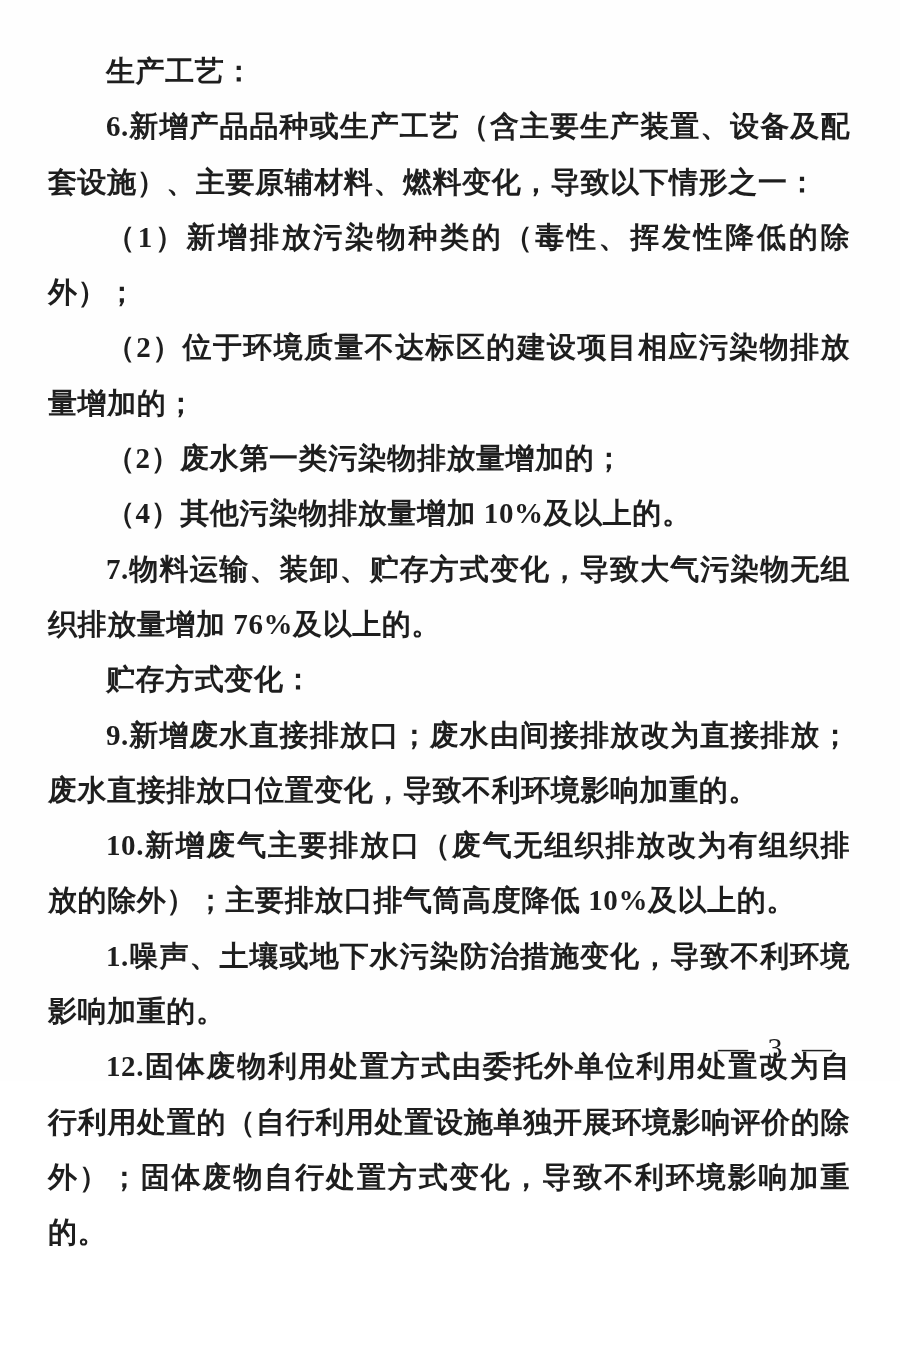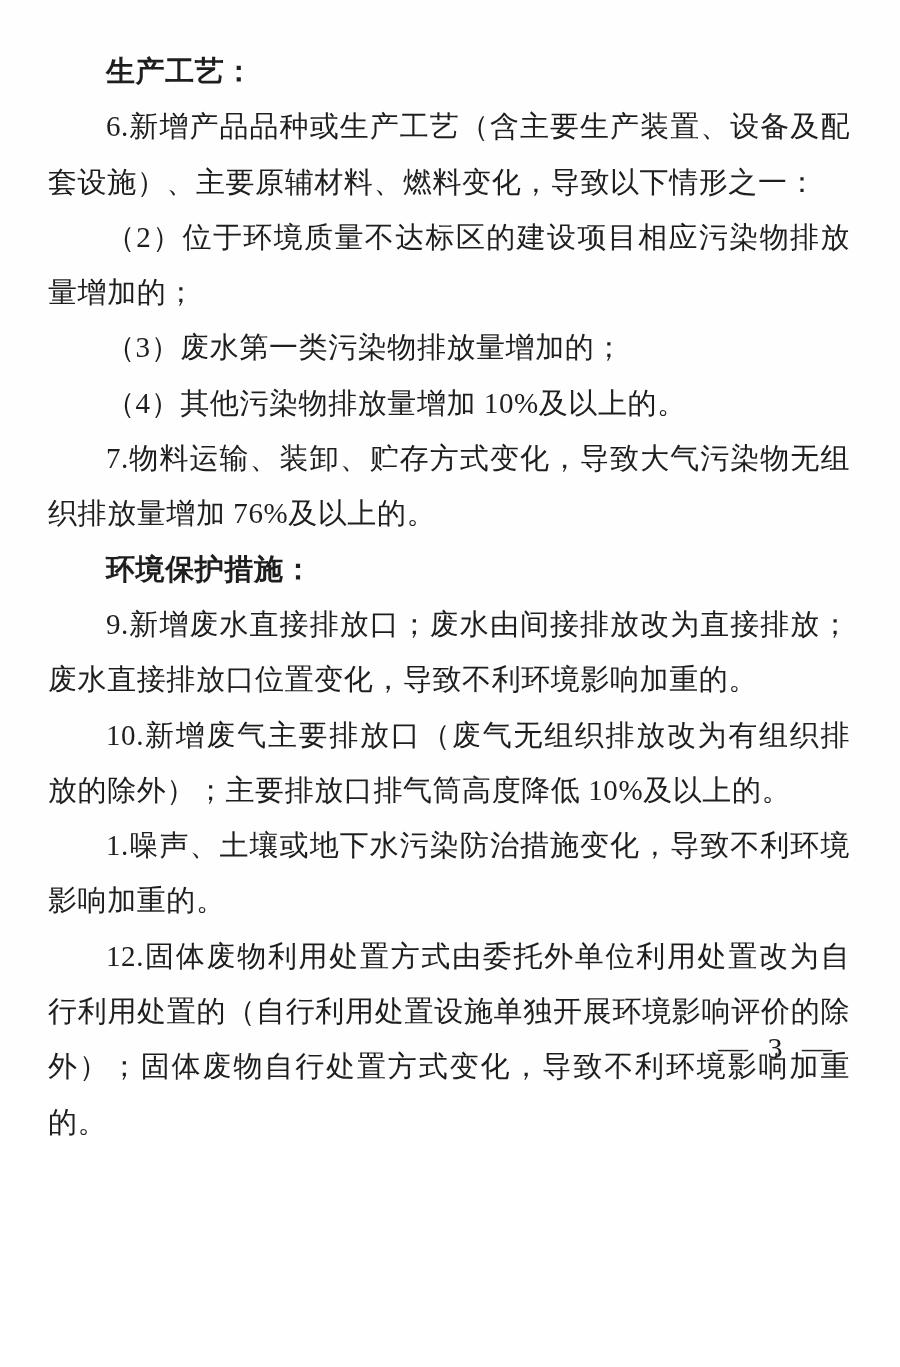--- a/index.html
+++ b/index.html
@@ -26,21 +26,21 @@
   }
   .para {
     margin: 0;
     font-size: 29px;
     line-height: 55.3px;
     text-align: justify;
     text-justify: inter-character;
     text-align-last: left;
     text-indent: 2em;
     letter-spacing: 0.02em;
-    font-weight: 400;
+    font-weight: 700;
     word-break: break-all;
   }
   .para.heading {
     font-weight: 700;
   }
   .page-number {
     position: absolute;
     right: 62px;
     bottom: 16px;
     font-size: 30px;
@@ -49,24 +49,25 @@
     font-family: "Liberation Serif", "DejaVu Serif", serif;
   }
 </style>
 </head>
 <body>
 
 <div class="page">
   <main class="doc-body">
       <p class="para heading">生产工艺：</p>
       <p class="para body">6.新增产品品种或生产工艺（含主要生产装置、设备及配套设施）、主要原辅材料、燃料变化，导致以下情形之一：</p>
+      <p class="para body">（1）新增排放污染物种类的（毒性、挥发性降低的除外）；</p>
       <p class="para body">（2）位于环境质量不达标区的建设项目相应污染物排放量增加的；</p>
-      <p class="para body">（3）废水第一类污染物排放量增加的；</p>
+      <p class="para body">（2）废水第一类污染物排放量增加的；</p>
       <p class="para body">（4）其他污染物排放量增加 10%及以上的。</p>
       <p class="para body">7.物料运输、装卸、贮存方式变化，导致大气污染物无组织排放量增加 76%及以上的。</p>
-      <p class="para heading">环境保护措施：</p>
+      <p class="para heading">贮存方式变化：</p>
       <p class="para body">9.新增废水直接排放口；废水由间接排放改为直接排放；废水直接排放口位置变化，导致不利环境影响加重的。</p>
       <p class="para body">10.新增废气主要排放口（废气无组织排放改为有组织排放的除外）；主要排放口排气筒高度降低 10%及以上的。</p>
       <p class="para body">1.噪声、土壤或地下水污染防治措施变化，导致不利环境影响加重的。</p>
       <p class="para body">12.固体废物利用处置方式由委托外单位利用处置改为自行利用处置的（自行利用处置设施单独开展环境影响评价的除外）；固体废物自行处置方式变化，导致不利环境影响加重的。</p>
     </main>
   <div class="page-number">— 3 —</div>
 </div>
 
 </body></html>

